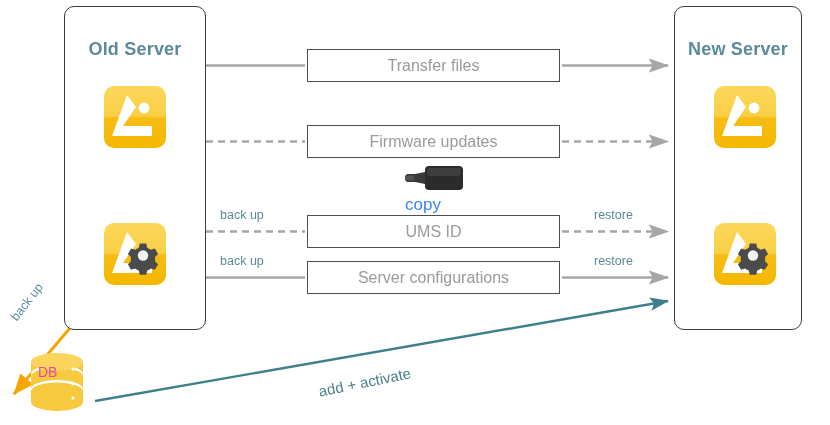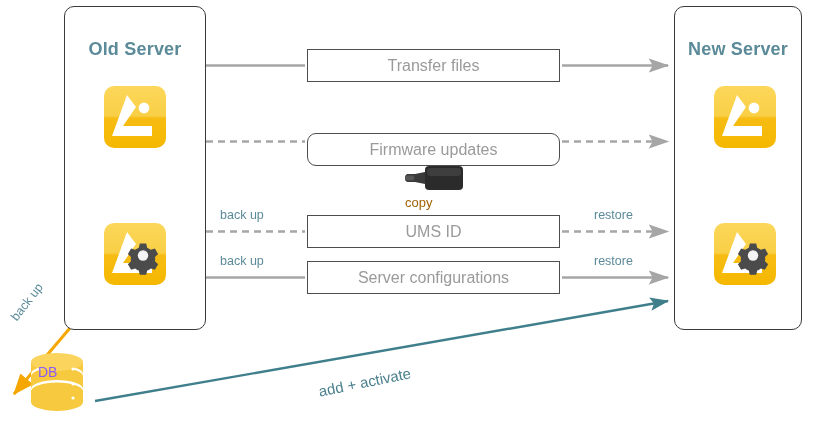--- a/index.html
+++ b/index.html
@@ -60,42 +60,42 @@
     border: 1.3px solid #4d4d4d;
     background: #ffffff;
     box-sizing: border-box;
     display: flex;
     align-items: center;
     justify-content: center;
     font-size: 16px;
     color: #9a9a9a;
   }
   #box-transfer  { top: 49px; }
-  #box-firmware  { top: 133px; border-radius: 9px; }
+  #box-firmware  { top: 125px; }
   #box-ums       { top: 215px; text-align: right; }
   #box-config    { top: 261px; text-align: right; }
 
   
   .edge-label {
     position: absolute;
     font-size: 12.5px;
     color: #5b8a99;
     white-space: nowrap;
   }
   #label-backup-1 { left: 220px; top: 208px; }
   #label-backup-2 { left: 220px; top: 254px; }
   #label-restore-1 { left: 594px; top: 208px; }
   #label-restore-2 { left: 594px; top: 254px; }
 
   #label-copy {
     position: absolute;
     left: 405px;
     top: 195px;
-    font-size: 13px;
-    color: #a16207;
+    font-size: 17px;
+    color: #3b82f6;
   }
 
   
   #usb-icon {
     position: absolute;
     left: 403px;
     top: 163px;
     width: 62px;
     height: 30px;
   }
@@ -108,21 +108,21 @@
     top: 350px;
     width: 58px;
     height: 62px;
   }
   #db-cyl svg { display: block; }
   #db-text {
     position: absolute;
     left: 38px;
     top: 364px;
     font-size: 14px;
-    color: #8b5cf6;
+    color: #ec4899;
     font-weight: normal;
   }
 
   
   #label-backup-db {
     position: absolute;
     left: 8px;
     top: 315px;
     font-size: 12.5px;
     color: #5b8a99;

